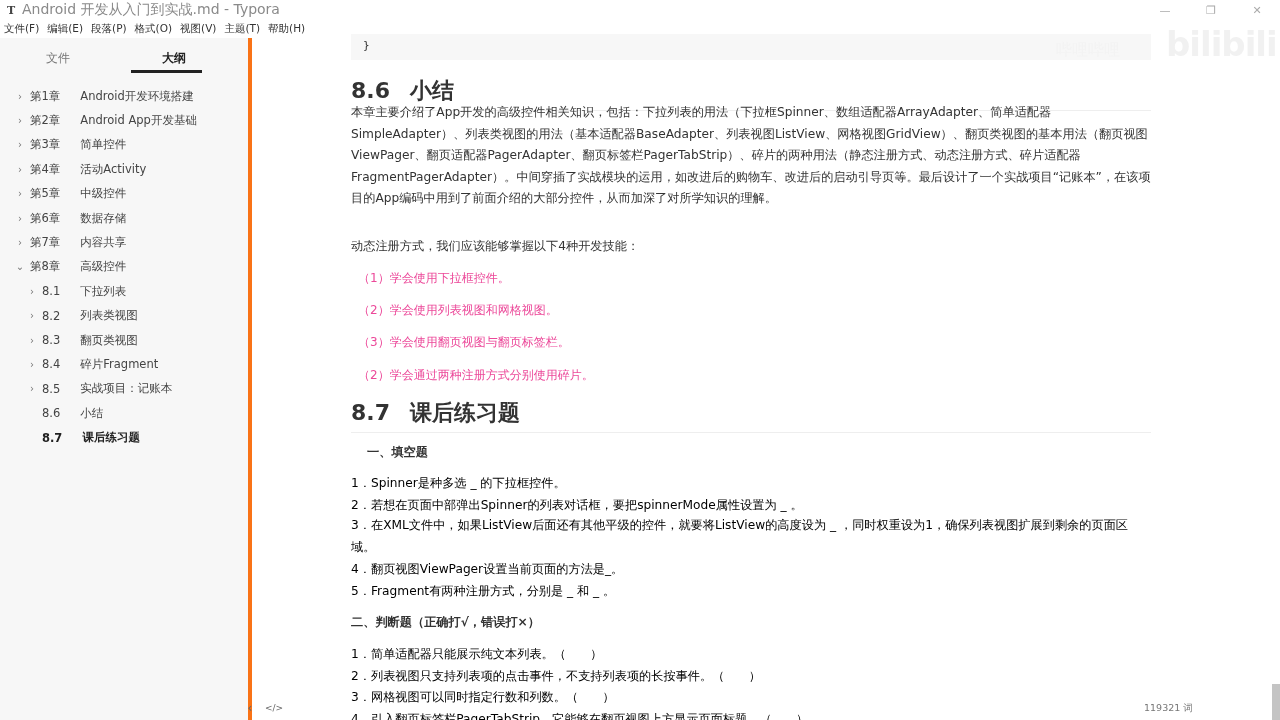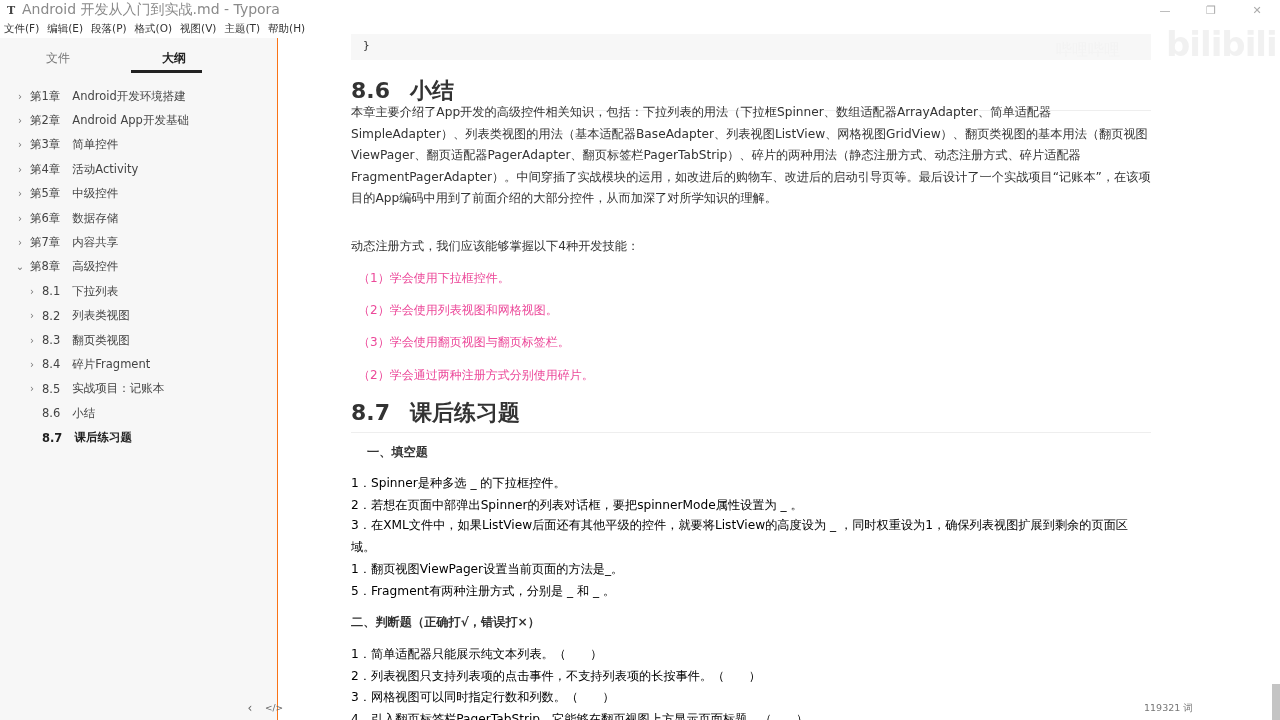--- a/index.html
+++ b/index.html
@@ -11,30 +11,30 @@
   .titlebar .app-icon { width: 14px; margin-left: 4px; font-family: "DejaVu Serif", serif; font-weight: bold; font-size: 11px; color: #444; text-align: center; }
   .titlebar .title { margin-left: 4px; font-size: 14px; color: #8a8a8a; }
   .win-controls { position: absolute; right: 0; top: 0; height: 20px; display: flex; }
   .win-btn { width: 46px; height: 20px; display: flex; align-items: center; justify-content: center; color: #aaaaaa; font-size: 11px; }
 
   
   .menubar { position: absolute; left: 0; top: 20px; height: 18px; display: flex; align-items: center; padding-left: 4px; }
   .menu-item { font-size: 10.5px; color: #333; margin-right: 8px; white-space: nowrap; }
 
   
-  .sidebar { position: absolute; left: 0; top: 38px; width: 278px; height: 682px; background: #f7f7f7; border-right: 1px solid #f97316; }
+  .sidebar { position: absolute; left: 0; top: 38px; width: 252px; height: 682px; background: #f7f7f7; border-right: 4px solid #f97316; }
   .side-tabs { position: relative; height: 42px; display: flex; }
   .side-tab { width: 116px; text-align: center; font-size: 12px; padding-top: 12px; color: #777; }
   .side-tab.active { color: #222; font-weight: bold; }
   .side-tab-underline { position: absolute; left: 131px; top: 32px; width: 71px; height: 3px; background: #222; }
   .outline { position: absolute; top: 46px; left: 0; width: 233px; }
   .ol-item { height: 24.4px; display: flex; align-items: center; font-size: 11.5px; color: #444; white-space: nowrap; }
   .ol-item .chev { width: 12px; font-size: 10px; color: #777; text-align: center; }
   .ol-item .num { margin-left: 4px; }
-  .ol-item .label { margin-left: 12px; }
+  .ol-item .label { margin-left: 20px; }
   .ol-item.lvl1 { padding-left: 14px; }
   .ol-item.lvl2 { padding-left: 26px; }
   .ol-item.active { font-weight: bold; color: #222; }
   .sidebar-footer { position: absolute; left: 233px; top: 696px; width: 120px; height: 24px; display: flex; align-items: center; }
   .footer-btn { color: #666; font-size: 12px; margin-left: 8px; width: 18px; text-align: center; }
   .footer-btn.src { font-size: 9px; margin-left: 6px; }
   .codeblock { position: absolute; left: 351px; top: 34px; width: 800px; height: 26px; background: #f7f7f7; font-family: "DejaVu Sans Mono", monospace; font-size: 11px; padding: 5px 0 0 12px; color: #333; }
   h2 { position: absolute; left: 351px; font-size: 22px; font-weight: bold; color: #333; border-bottom: 1px solid #eeeeee; width: 800px; padding-bottom: 4px; }
   h2 .sec-num { display: inline-block; margin-right: 20px; }
   .para { position: absolute; left: 351px; width: 800px; font-size: 12.2px; line-height: 21.6px; color: #333; }
@@ -179,21 +179,21 @@
 <div class="list-item" style="top:302px;">（2）学会使用列表视图和网格视图。</div>
 <div class="list-item" style="top:334px;">（3）学会使用翻页视图与翻页标签栏。</div>
 <div class="list-item" style="top:367px;">（2）学会通过两种注册方式分别使用碎片。</div>
 
 <h2 style="top:398px;"><span class="sec-num">8.7</span><span>课后练习题</span></h2>
 
 <h4 style="top:444px;margin-left:16px;">一、填空题</h4>
 <div class="q" style="top:475px;">1．Spinner是种多选 _ 的下拉框控件。</div>
 <div class="q" style="top:497px;">2．若想在页面中部弹出Spinner的列表对话框，要把spinnerMode属性设置为 _ 。</div>
 <div class="q wrap" style="top:515px;">3．在XML文件中，如果ListView后面还有其他平级的控件，就要将ListView的高度设为 _ ，同时权重设为1，确保列表视图扩展到剩余的页面区域。</div>
-<div class="q" style="top:561px;">1．翻页视图ViewPager设置当前页面的方法是_。</div>
+<div class="q" style="top:561px;">4．翻页视图ViewPager设置当前页面的方法是_。</div>
 <div class="q" style="top:583px;">5．Fragment有两种注册方式，分别是 _ 和 _ 。</div>
 
 <h4 style="top:614px;">二、判断题（正确打√，错误打×）</h4>
 <div class="q" style="top:646px;">1．简单适配器只能展示纯文本列表。（　　）</div>
 <div class="q" style="top:668px;">2．列表视图只支持列表项的点击事件，不支持列表项的长按事件。（　　）</div>
 <div class="q" style="top:689px;">3．网格视图可以同时指定行数和列数。（　　）</div>
 <div class="q" style="top:711px;">4．引入翻页标签栏PagerTabStrip，它能够在翻页视图上方显示页面标题。（　　）</div>
 
 <div class="watermark-small">哔哩哔哩</div>
 <div class="watermark">bilibili</div>

